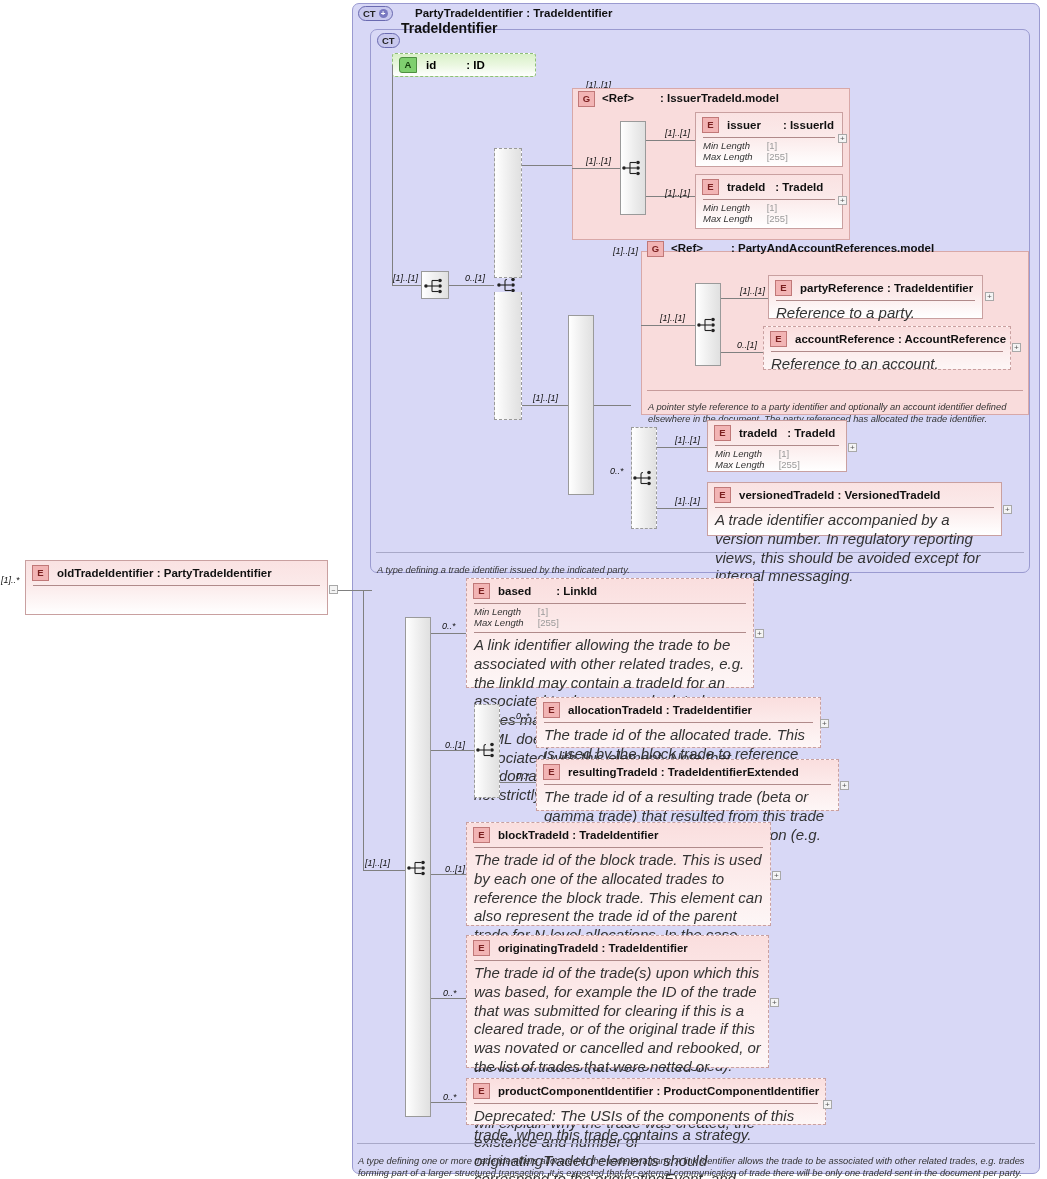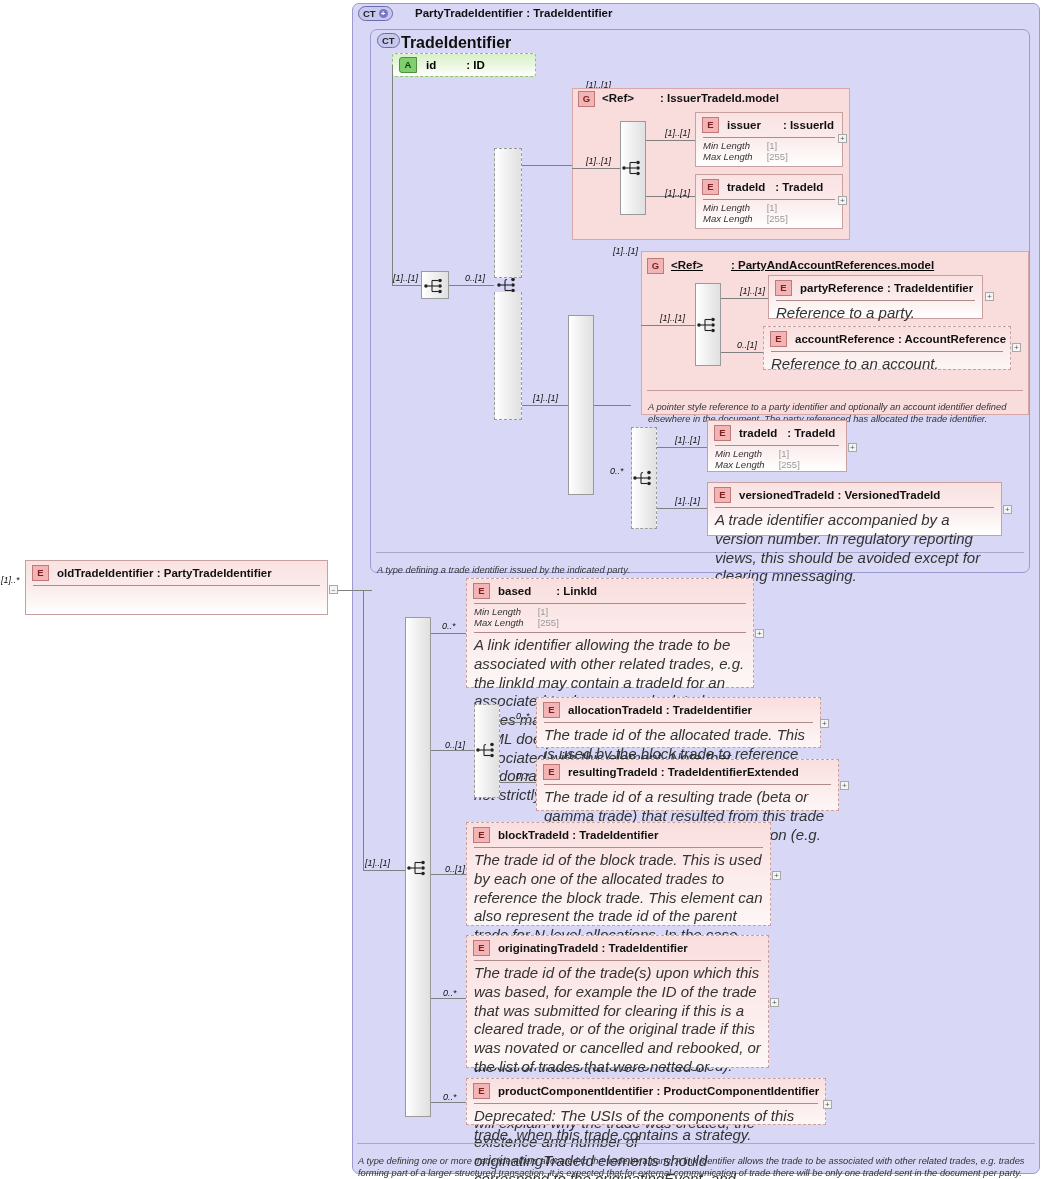--- a/index.html
+++ b/index.html
@@ -77,21 +77,21 @@
 <div class="abs ct-badge" style="left:358px;top:6px;">
   <span>CT</span>
   <span class="plus">+</span>
 </div>
 <div class="abs ct-title" style="left:415px;top:7px;">PartyTradeIdentifier : TradeIdentifier</div>
 
 <div class="abs ct-inner" style="left:370px;top:29px;width:660px;height:544px;"></div>
 <div class="abs ct-badge" style="left:377px;top:33px;">
   <span>CT</span>
 </div>
-<div class="abs ct-title" style="left:401px;top:34px;font-size:16px;">TradeIdentifier</div>
+<div class="abs ct-title" style="left:401px;top:20px;font-size:14px;">TradeIdentifier</div>
 
 <div class="abs foot-rule" style="left:376px;top:552px;width:648px;"></div>
 <div class="abs doc-foot" style="left:377px;top:556px;width:640px;">A type defining a trade identifier issued by the indicated party.</div>
 
 <div class="abs attr-node" style="left:392px;top:53px;width:144px;height:24px;border-radius:3px;">
   <span class="attr-badge">A</span>
   <span style="font-size:11.5px;font-weight:bold;">id</span>
   <span style="font-size:11.5px;font-weight:bold;margin-left:30px;">: ID</span>
 </div>
 
@@ -207,21 +207,21 @@
             <td>Max Length</td>
           <td class="v">[255]</td>
           </tr>
     </tbody>
       </table>
   </div>
 </div>
 <div class="abs expander" style="left:838px;top:196px;">+</div>
 
 <div class="abs grp-box" style="left:641px;top:251px;width:388px;height:164px;"></div>
-<div class="abs" style="left:647px;top:258px;text-decoration:underline;">
+<div class="abs" style="left:647px;top:241px;">
   <span class="g-badge">G</span><span class="grp-title">&lt;Ref&gt;</span><span class="grp-title" style="margin-left:28px;">: PartyAndAccountReferences.model</span>
 </div>
 
 <div class="abs comp" style="left:695px;top:283px;width:26px;height:83px;"></div>
 <div class="abs" style="left:697px;top:317px;">
   <svg width="22" height="16" viewBox="0 0 22 16">
     <circle cx="2" cy="8" r="1.8" fill="#222"></circle>
     <line x1="3.5" y1="8" x2="8" y2="8" stroke="#222" stroke-width="1.1"></line>
     <line x1="8" y1="2.5" x2="8" y2="13.5" stroke="#222" stroke-width="1.1"></line>
     <line x1="8" y1="2.5" x2="14" y2="2.5" stroke="#222" stroke-width="1.1"></line>
@@ -307,21 +307,21 @@
 <div class="abs expander" style="left:848px;top:443px;">+</div>
 
 <div class="abs ln hline" style="left:657px;top:508px;width:50px;"></div>
 <div class="abs card" style="left:675px;top:496px;">[1]..[1]</div>
 <div class="abs node" style="left:707px;top:482px;width:295px;height:54px;">
   <div class="hdr">
     <span class="e-badge">E</span>
     <span class="nm">versionedTradeId : VersionedTradeId</span>
   </div>
   <div class="rule"></div>
-  <div class="doc">A trade identifier accompanied by a version number. In regulatory reporting views, this should be avoided except for clearing mnessaging.</div>
+  <div class="doc">A trade identifier accompanied by a version number. In regulatory reporting views, this should be avoided except for internal mnessaging.</div>
 </div>
 <div class="abs expander" style="left:1003px;top:505px;">+</div>
 
 <div class="abs node" style="left:25px;top:560px;width:303px;height:55px;">
   <div class="hdr">
     <span class="e-badge">E</span>
     <span class="nm">oldTradeIdentifier : PartyTradeIdentifier</span>
   </div>
   <div class="rule"></div>
 </div>

